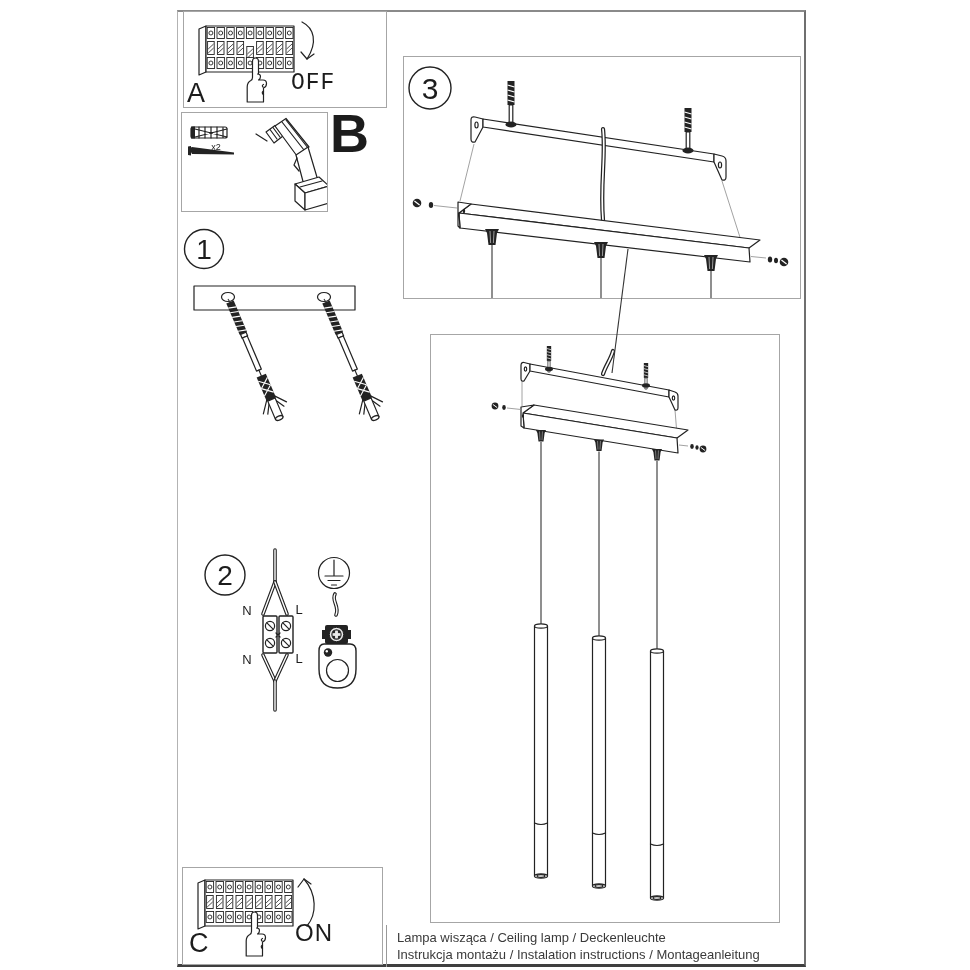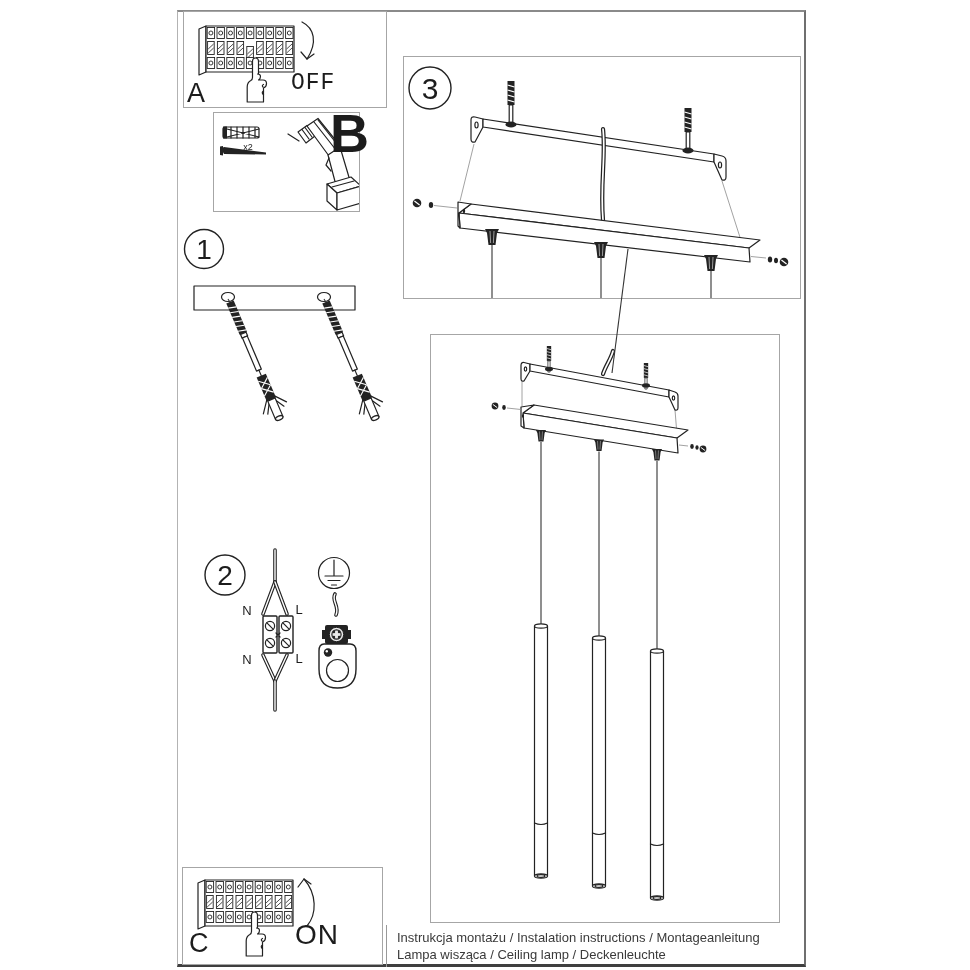--- a/index.html
+++ b/index.html
@@ -219,21 +219,21 @@
       </g>
       <g>
         <path class="ol" stroke-width="2.3" d="M118,10 C130,16 134,30 123,47"></path>
         <path class="ol" stroke-width="2.3" d="M123,47 L117,40 M123,47 L130,42"></path>
       </g>
     </svg>
   </div>
   <div class="letter" style="left:187px;top:80px;font-size:27px;">A</div>
   <div class="letter" style="left:291px;top:72px;font-size:23px;letter-spacing:1px;font-family:Liberation Mono, monospace;">OFF</div>
 
-  <div class="abs panel" style="left:181px;top:112px;width:147px;height:100px;margin-left:32px;">
+  <div class="abs panel" style="left:181px;top:112px;width:147px;height:100px;">
     <svg width="145" height="98" viewBox="0 0 145 98">
       <g>
         <rect class="fw" x="9" y="14" width="36" height="11" rx="2"></rect>
         <rect class="dk" x="9" y="13.5" width="4" height="12"></rect>
         <path class="ol" stroke-width=".8" d="M17,14 L17,25 M23,14 L23,25 M29,14 L29,25 M35,14 L35,25 M41,14.5 L41,24.5"></path>
         <path class="ol" stroke-width=".7" d="M13,24 L45,16 M13,16 L45,24"></path>
       </g>
       <text x="34" y="37" font-size="9" text-anchor="middle" fill="#333">x2</text>
       <g>
         <path class="dk" d="M7,35.5 L10,34 L52,39.5 L52,41.5 L10,41 Z"></path>
@@ -503,20 +503,20 @@
       <g transform="translate(66,44)">
         <use href="#hand-sym"></use>
       </g>
       <g>
         <path class="ol" stroke-width="2.3" d="M124,58 C134,46 134,26 121,11"></path>
         <path class="ol" stroke-width="2.3" d="M121,11 L115,19 M121,11 L128,16"></path>
       </g>
     </svg>
   </div>
   <div class="letter" style="left:189px;top:930px;font-size:27px;">C</div>
-  <div class="letter" style="left:295px;top:921px;font-size:28px;letter-spacing:1px;">ON</div>
+  <div class="letter" style="left:295px;top:921px;font-size:24px;letter-spacing:1px;">ON</div>
 
   <div class="abs footer">
+    <div>Lampa wisząca / Ceiling lamp / Deckenleuchte</div>
     <div>Instrukcja montażu / Instalation instructions / Montageanleitung</div>
-    <div>Lampa wisząca / Ceiling lamp / Deckenleuchte</div>
   </div>
 
 </div>
 
 </body></html>

